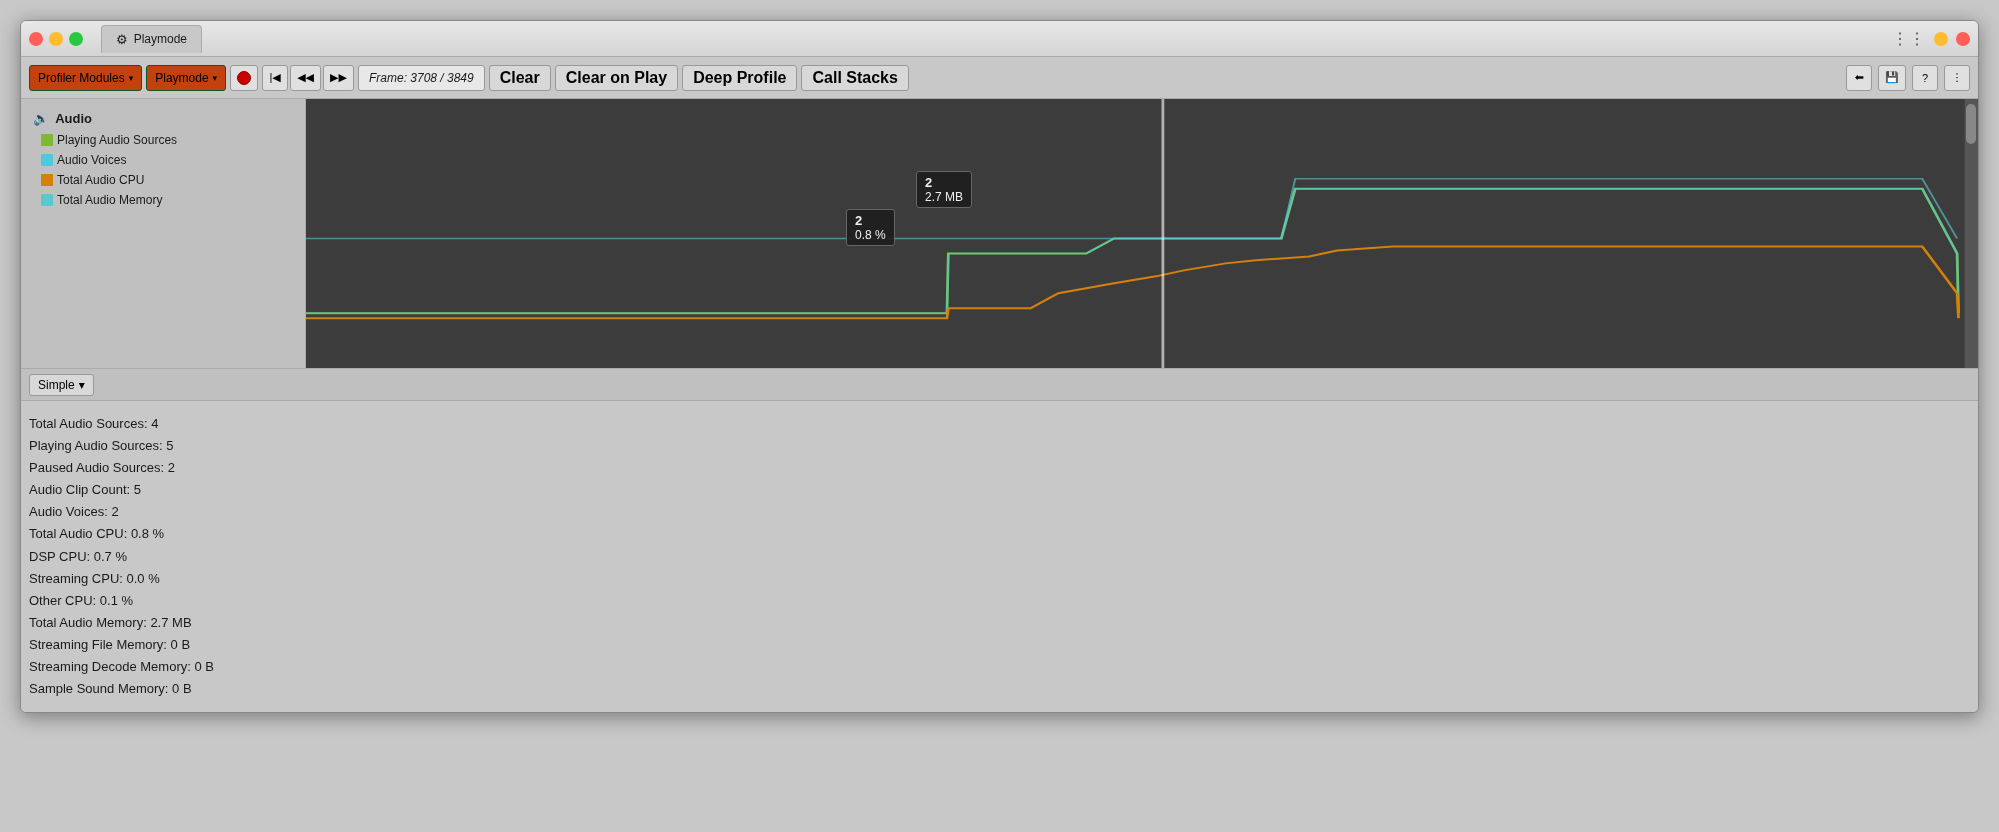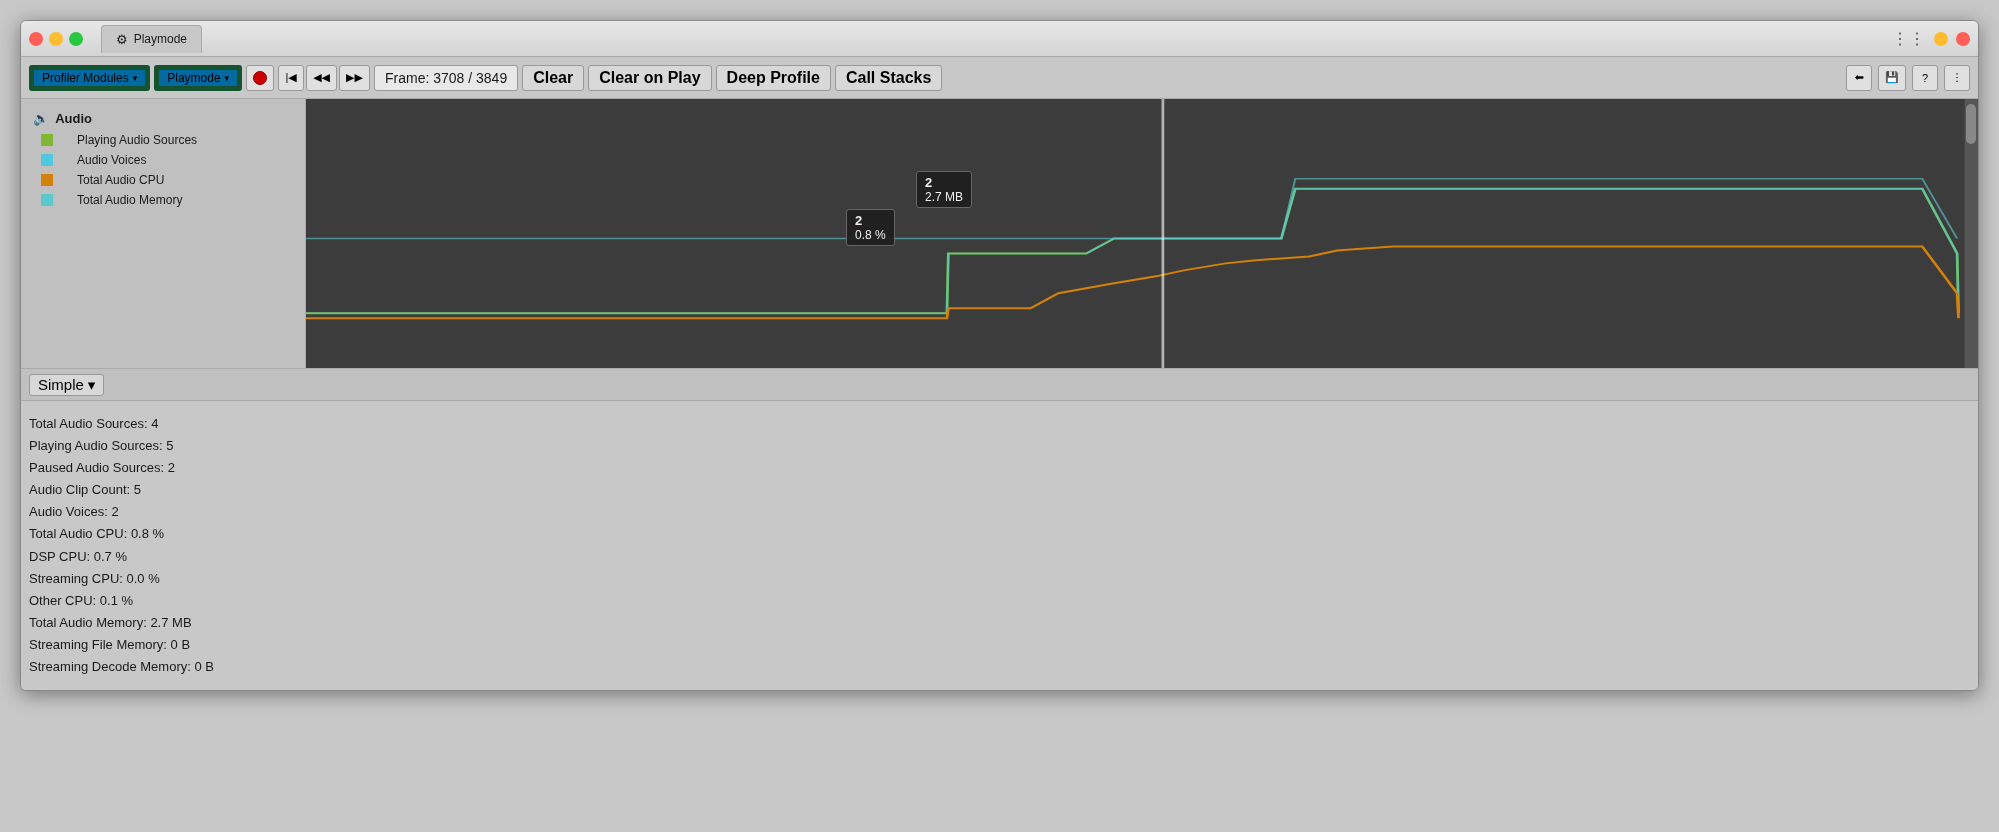--- a/index.html
+++ b/index.html
@@ -75,22 +75,22 @@
       background: #c8c8c8;
       height: 42px;
       display: flex;
       align-items: center;
       border-bottom: 1px solid #aaa;
       padding: 0 8px;
       gap: 4px;
     }
 
     .toolbar-dropdown {
-      background: #0369a1;
-      border: 5px solid #14532d;
+      background: #c2410c;
+      border: 1px solid #14532d;
       border-radius: 3px;
       padding: 3px 8px;
       font-size: 12px;
       cursor: pointer;
       display: flex;
       align-items: center;
       gap: 4px;
       height: 26px;
     }
     .toolbar-dropdown .arrow { font-size: 9px; }
@@ -107,25 +107,26 @@
       align-items: center;
       justify-content: center;
       min-width: 26px;
     }
 
     .frame-display {
       background: #e8e8e8;
       border: 1px solid #999;
       border-radius: 3px;
       padding: 3px 10px;
-      font-size: 14px;
+      font-size: 12px;
       height: 26px;
       display: flex;
       align-items: center;
       white-space: nowrap;
+      font-style: italic;
     }
 
     .toolbar-text-btn {
       background: #d8d8d8;
       border: 1px solid #999;
       border-radius: 3px;
       padding: 3px 10px;
       font-size: 16px;
       cursor: pointer;
       height: 26px;
@@ -167,21 +168,21 @@
       align-items: center;
       gap: 6px;
       padding: 4px 12px;
       font-weight: 600;
       font-size: 13px;
     }
 
     .legend-item {
       display: flex;
       align-items: center;
-      gap: 24px;
+      gap: 4px;
       padding: 3px 12px 3px 20px;
       font-size: 12px;
     }
 
     .legend-color {
       width: 12px;
       height: 12px;
       flex-shrink: 0;
     }
 
@@ -253,21 +254,21 @@
       display: flex;
       align-items: center;
       padding: 0 8px;
     }
 
     .simple-dropdown {
       background: #d8d8d8;
       border: 1px solid #999;
       border-radius: 3px;
       padding: 2px 8px;
-      font-size: 15px;
+      font-size: 12px;
       cursor: pointer;
       display: flex;
       align-items: center;
       gap: 4px;
       height: 22px;
     }
 
     .stats-content {
       padding: 12px 8px;
       line-height: 1.7;
@@ -435,16 +436,17 @@
           <span class="stat-line">Paused Audio Sources: 2</span>
           <span class="stat-line">Audio Clip Count: 5</span>
           <span class="stat-line">Audio Voices: 2</span>
           <span class="stat-line">Total Audio CPU: 0.8 %</span>
           <span class="stat-line">DSP CPU: 0.7 %</span>
           <span class="stat-line">Streaming CPU: 0.0 %</span>
           <span class="stat-line">Other CPU: 0.1 %</span>
           <span class="stat-line">Total Audio Memory: 2.7 MB</span>
           <span class="stat-line">Streaming File Memory: 0 B</span>
           <span class="stat-line">Streaming Decode Memory: 0 B</span>
+          <span class="stat-line">Sample Sound Memory: 0 B</span>
         </div>
     </div>
   </div>
 </div>
 
 </body></html>

